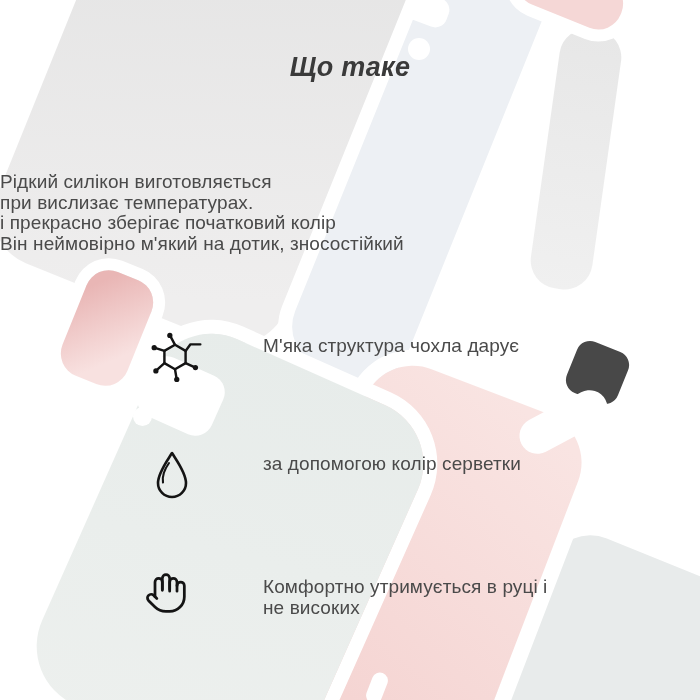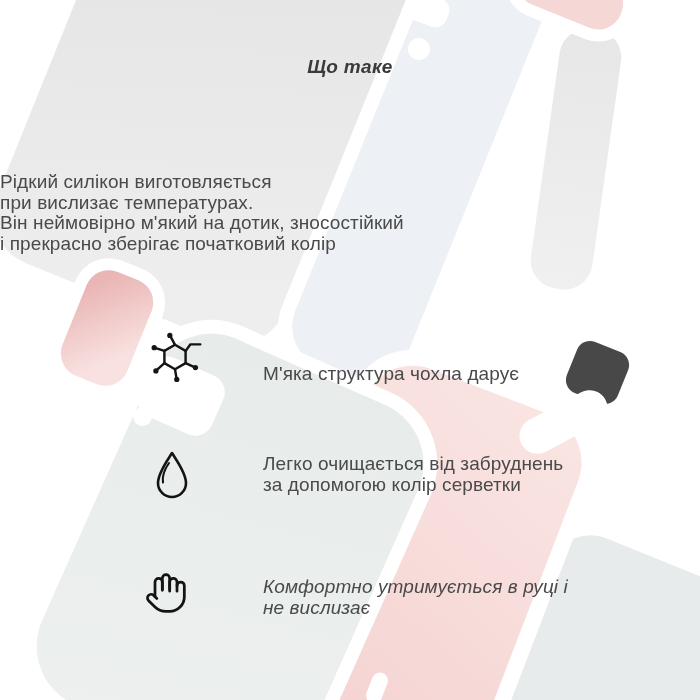--- a/index.html
+++ b/index.html
@@ -32,34 +32,34 @@
   #blue-cam-hole{left:408px;top:38px;width:22px;height:22px;border-radius:50%;background:#fff;}
   #blue-top-tab{left:405px;top:-6px;width:44px;height:30px;border-radius:12px;background:#fff;transform:rotate(21deg);}
   #mint-cam-square{left:141px;top:364px;width:80px;height:64px;border-radius:18px;background:#fff;transform:rotate(24deg);}
   #mint-flash-dot{left:133px;top:407px;width:19px;height:19px;border-radius:50%;background:#fff;}
   #pink-cam-bar{left:516px;top:404px;width:95px;height:36px;border-radius:18px;background:#fff;transform:rotate(-28deg);}
   #pink-side-btn{left:369px;top:672px;width:16px;height:32px;border-radius:8px;background:#fff;transform:rotate(21deg);}
   
   .content{position:absolute;inset:0;z-index:2;}
   #title{
     position:absolute;left:0;top:52px;width:700px;text-align:center;
-    font-weight:bold;font-style:italic;font-size:19px;line-height:30px;
+    font-weight:bold;font-style:italic;font-size:27px;line-height:30px;
     color:#3a3a3a;letter-spacing:.3px;
   }
   #intro{
     position:absolute;left:0;top:172px;width:700px;text-align:left;
     font-size:19px;line-height:20.5px;font-weight:500;color:#4a4a4a;letter-spacing:.1px;
   }
   .feature-text{
     position:absolute;left:263px;width:330px;text-align:left;
     font-size:19px;line-height:20.5px;font-weight:500;color:#4a4a4a;letter-spacing:.1px;
   }
-  #feat-text-1{top:336px;margin-top:28px;}
+  #feat-text-1{top:336px;}
   #feat-text-2{top:454px;}
-  #feat-text-3{top:577px;font-style:italic;}
+  #feat-text-3{top:577px;}
   .feat-icon{position:absolute;}
   #icon-molecule{left:144px;top:327px;}
   #icon-droplet{left:152px;top:449px;}
   #icon-hand{left:144px;top:569px;}
 </style>
 </head>
 <body>
 
 <div id="canvas">
 
@@ -83,22 +83,22 @@
 
   <div class="content">
 
     <div id="title">
       <div>Що таке</div>
     </div>
 
     <div id="intro">
       <div>Рідкий силікон виготовляється</div>
       <div>при вислизає температурах.</div>
+      <div>і прекрасно зберігає початковий колір</div>
       <div>Він неймовірно м'який на дотик, зносостійкий</div>
-      <div>і прекрасно зберігає початковий колір</div>
     </div>
 
     <div class="feat-icon" id="icon-molecule">
       <svg width="62" height="60" viewBox="0 0 64 64" fill="none" stroke="#141414" stroke-width="2.6" stroke-linecap="round" stroke-linejoin="round">
         <polygon points="32,19 43.3,25.5 43.3,38.5 32,45 20.7,38.5 20.7,25.5"></polygon>
         <line x1="32" y1="19" x2="27.5" y2="10.5"></line>
         <line x1="20.7" y1="25.5" x2="11.5" y2="22.5"></line>
         <line x1="20.7" y1="38.5" x2="13" y2="45.5"></line>
         <line x1="32" y1="45" x2="33.5" y2="54"></line>
         <line x1="43.3" y1="38.5" x2="52" y2="42.5"></line>
@@ -114,31 +114,30 @@
       <div>М'яка структура чохла дарує</div>
     </div>
 
     <div class="feat-icon" id="icon-droplet">
       <svg width="40" height="54" viewBox="0 0 40 54" fill="none" stroke="#141414" stroke-width="2.6" stroke-linecap="round" stroke-linejoin="round">
         <path d="M20 4 C15 12 6 24 6 34 a14 14 0 0 0 28 0 C34 24 25 12 20 4 Z"></path>
         <path d="M17 14 C12 21 10 27 11 33.5" stroke-width="2.1"></path>
       </svg>
     </div>
     <div class="feature-text" id="feat-text-2">
-      <div>Легко очищається від забруднень</div>
       <div>за допомогою колір серветки</div>
     </div>
 
     <div class="feat-icon" id="icon-hand">
       <svg width="44" height="48" viewBox="0 0 24 24" fill="none" stroke="#141414" stroke-width="1.5" stroke-linecap="round" stroke-linejoin="round">
         <path d="M18 11V6a2 2 0 0 0-4 0v5"></path>
         <path d="M14 10V4a2 2 0 0 0-4 0v6"></path>
         <path d="M10 10.5V6a2 2 0 0 0-4 0v8"></path>
         <path d="M18 8a2 2 0 1 1 4 0v6a8 8 0 0 1-8 8h-2c-2.8 0-4.5-.86-5.99-2.34l-3.6-3.6a2 2 0 0 1 2.83-2.82L7 15"></path>
       </svg>
     </div>
     <div class="feature-text" id="feat-text-3">
       <div>Комфортно утримується в руці і</div>
-      <div>не вислизає</div>
+      <div>не високих</div>
     </div>
 
   </div>
 </div>
 
 </body></html>

